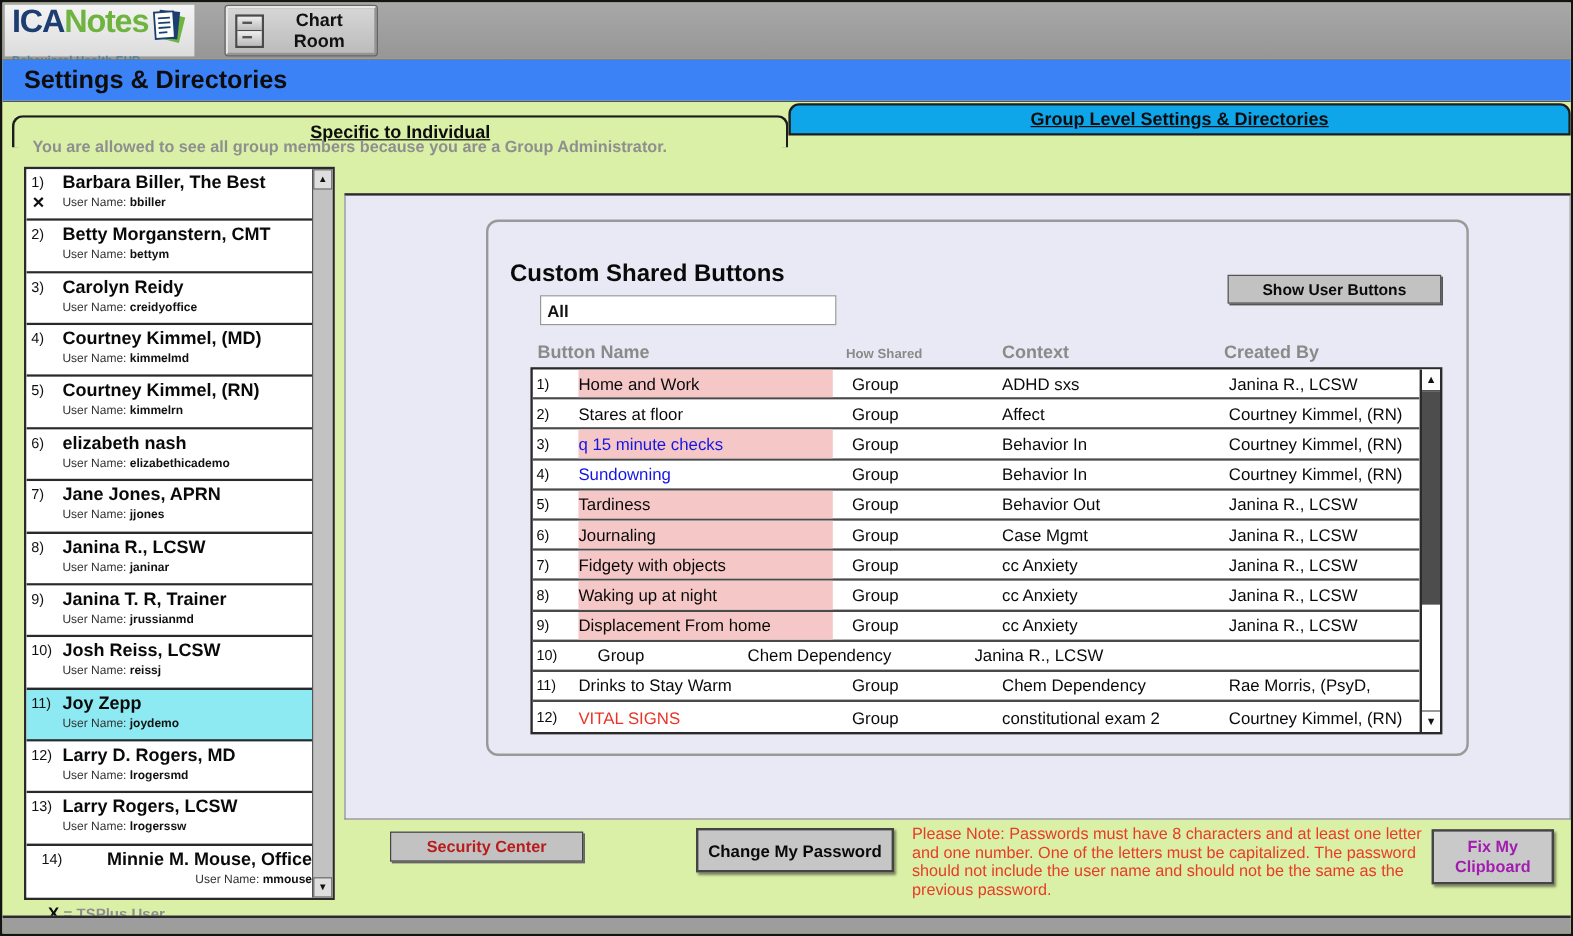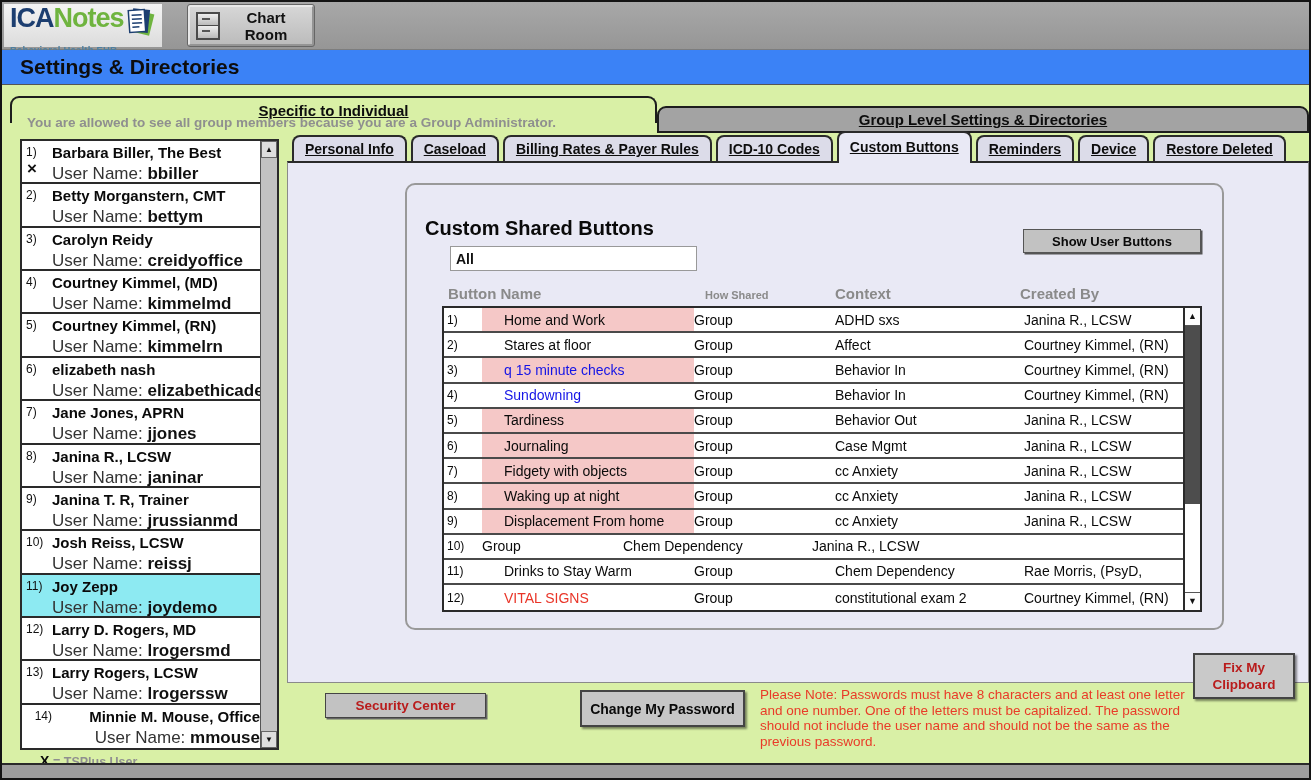--- a/index.html
+++ b/index.html
@@ -37,36 +37,36 @@
 
   
   .main { position:absolute; left:0; top:82px; width:100%; height:683px; background:#d9f0a6; border-top:1px solid #555; }
 
   .tab-individual { position:absolute; left:8px; top:1px; width:647px; height:27px;
                     border:2px solid #1d1d1d; border-bottom:none; border-radius:9px 9px 0 0;
                     background:#d9f0a6; text-align:center; line-height:25px; cursor:pointer;margin-top:10px; }
   .tab-individual span { font-size:15px; font-weight:bold; text-decoration:underline; color:#0d0d0d; }
   .tab-group { position:absolute; left:655px; top:1px; width:652px; height:27px;
                border:2px solid #1d1d1d; border-radius:9px 9px 0 0;
-               background:#a3a3a3; text-align:center; line-height:24px; cursor:pointer;margin-top:20px; }
+               background:#0ea5e9; text-align:center; line-height:24px; cursor:pointer; }
   .tab-group span { font-size:15px; font-weight:bold; text-decoration:underline; color:#0d0d0d; }
   .admin-note { position:absolute; left:25px; top:30px; font-size:13.5px; font-weight:bold; color:#8f8f8f; }
 
   
   .user-list-box { position:absolute; left:18px; top:54px; width:259px; height:611px;
                    background:#fff; border:2px solid #2a2a2a; display:flex; }
   .user-rows { flex:1; display:flex; flex-direction:column; overflow:hidden; }
   .user-row { height:43.36px; flex:none; display:flex; border-bottom:2px solid #2a2a2a; background:#fff; cursor:pointer; }
   .user-row:last-child { border-bottom:none;text-align:right; }
   .user-row.selected { background:#8deaf2; }
   .u-num { width:30px; flex:none; font-size:12px; color:#111; padding:4px 0 0 4px; }
   .u-x { font-size:17px; font-weight:bold; line-height:16px; margin-top:2px; margin-left:1px; color:#111; }
   .u-body { flex:1; padding-top:3px; overflow:hidden; }
   .u-name { font-size:15px; font-weight:bold; color:#0a0a0a; white-space:nowrap; }
-  .u-username { font-size:17px; margin-top:3px; color:#333; white-space:nowrap; }
+  .u-username { font-size:10px; margin-top:3px; color:#333; white-space:nowrap; }
   .u-username .u-value { font-weight:bold; color:#111; }
   .list-scrollbar { width:17px; flex:none; background:#c2c2c2; border-left:1px solid #555;
                     display:flex; flex-direction:column; cursor:pointer; }
   .sb-arrow { height:17px; flex:none; background:#dedede; border:1px solid #666; font-size:8px;
               text-align:center; line-height:15px; color:#111; }
   .sb-track { flex:1; }
 
   .legend { position:absolute; left:38px; top:668px; font-size:13px; }
   .legend-x { font-weight:bold; color:#0a0a0a; font-size:14px; }
   .legend-text { font-weight:bold; color:#8f8f8f; font-size:12.5px; }
@@ -98,25 +98,25 @@
   .ch-context { left:428px; } .ch-created { left:613px; }
 
   .cb-table { position:absolute; left:35px; top:121px; width:760px; height:306px;
               background:#fff; border:2px solid #2a2a2a; display:flex; }
   .cb-rows { flex:1; display:flex; flex-direction:column; overflow:hidden; }
   .cb-row { flex:none; height:25.2px; display:flex; align-items:stretch; border-bottom:2px solid #4a4a4a;
             font-size:14px; color:#0a0a0a; cursor:pointer; background:#fff; }
   .cb-row:last-child { border-bottom:none; }
   .cb-row > div { display:flex; align-items:center; }
   .c-num { width:38px; flex:none; font-size:12px; padding-left:3px; }
-  .c-name { width:212px; flex:none; padding-left:22px; }
+  .c-name { width:212px; flex:none; padding-left:0; }
   .c-name.hl { background:#f5c8c7; }
   .c-name.blue { color:#1414e6; }
   .c-name.red { color:#e93528; }
-  .c-shared { width:125px; flex:none; }
+  .c-shared { width:125px; flex:none; padding-left:16px; }
   .c-context { width:190px; flex:none; padding-left:16px; }
   .c-created { flex:1; padding-left:15px; }
   .table-scrollbar { width:17px; flex:none; border-left:2px solid #2a2a2a; background:#fff;
                      display:flex; flex-direction:column; cursor:pointer; }
   .tsb-arrow { height:18px; flex:none; background:#fdfdfd; border-bottom:1px solid #555; font-size:9px;
                text-align:center; line-height:17px; color:#111; }
   .tsb-arrow.bottom { border-bottom:none; border-top:1px solid #555; }
   .tsb-thumb { height:178px; flex:none; background:#4d4d4d; }
   .tsb-track { flex:1; background:#fff; }
 
@@ -124,24 +124,24 @@
   .security-center { position:absolute; left:323px; top:608px; width:161px; height:25px;
                      background:#c2c2c2; border:1px solid #444; box-shadow:1.5px 1.5px 0 #666;
                      font-family:"Liberation Sans", sans-serif; font-size:13.5px; font-weight:bold;
                      color:#b91c1c; cursor:pointer; }
   .change-password { position:absolute; left:578px; top:605px; width:165px; height:37px;
                      background:#c6c6c6; border:2px solid #444; box-shadow:2px 2px 2px rgba(0,0,0,.45);
                      font-family:"Liberation Sans", sans-serif; font-size:14px; font-weight:bold;
                      color:#0a0a0a; cursor:pointer; }
   .password-note { position:absolute; left:758px; top:602px; width:440px; font-size:13.5px;
                    color:#e93b28; line-height:15.5px; font-weight:normal; }
-  .fix-clipboard { position:absolute; left:1191px; top:568px; width:102px; height:46px;
+  .fix-clipboard { position:absolute; left:1191px; top:606px; width:102px; height:46px;
                    background:#c9c9c9; border:2px solid #444; box-shadow:2px 2px 2px rgba(0,0,0,.45);
                    font-family:"Liberation Sans", sans-serif; font-size:13.5px; font-weight:bold;
-                   color:#b91c1c; line-height:17px; cursor:pointer; }
+                   color:#a21caf; line-height:17px; cursor:pointer; }
 
   .bottomband { position:absolute; left:0; bottom:0; width:100%; height:15px;
                 background:#9d9d9d; border-top:2px solid #2a2a2a; }
 </style>
 </head>
 <body>
 
 <div class="screen">
 
   <div class="topbar">
@@ -293,30 +293,20 @@
         <div class="sb-arrow">▲</div>
         <div class="sb-track"></div>
         <div class="sb-arrow">▼</div>
       </div>
     </div>
     <div class="legend">
       <span class="legend-x">X</span>
       <span class="legend-text">= TSPlus User</span>
     </div>
 
-    <div class="detail-tabs">
-        <div class="dtab">Personal Info</div>
-        <div class="dtab">Caseload</div>
-        <div class="dtab">Billing Rates &amp; Payer Rules</div>
-        <div class="dtab">ICD-10 Codes</div>
-        <div class="dtab active">Custom Buttons</div>
-        <div class="dtab">Reminders</div>
-        <div class="dtab">Device</div>
-        <div class="dtab">Restore Deleted</div>
-      </div>
 
     <div class="panel">
       <div class="inner-box">
         <div class="cb-title">Custom Shared Buttons</div>
         <input class="cb-filter" value="All" style="">
         <button class="show-user-buttons">Show User Buttons</button>
         <div class="col-headers">
           <span class="ch ch-name">Button Name</span>
           <span class="ch ch-shared">How Shared</span>
           <span class="ch ch-context">Context</span>

